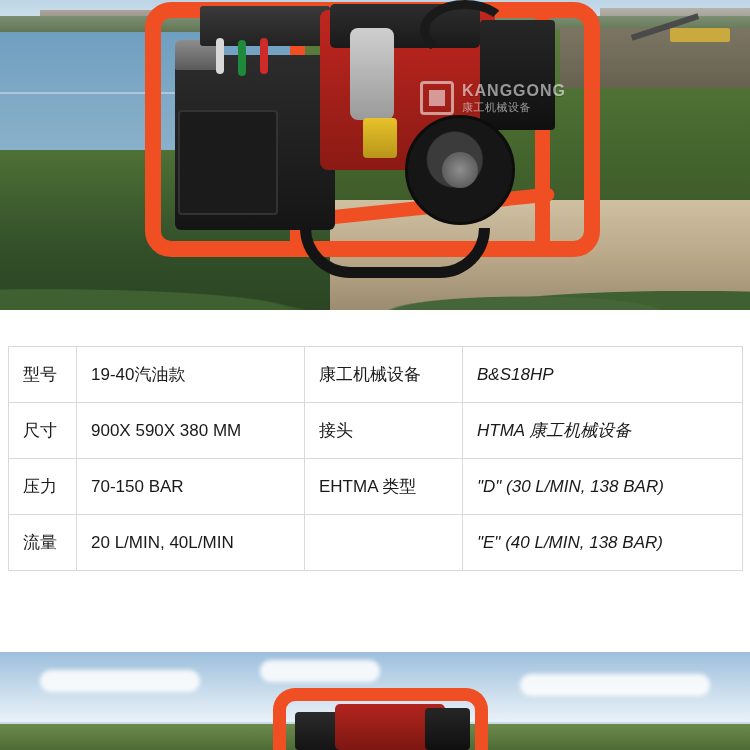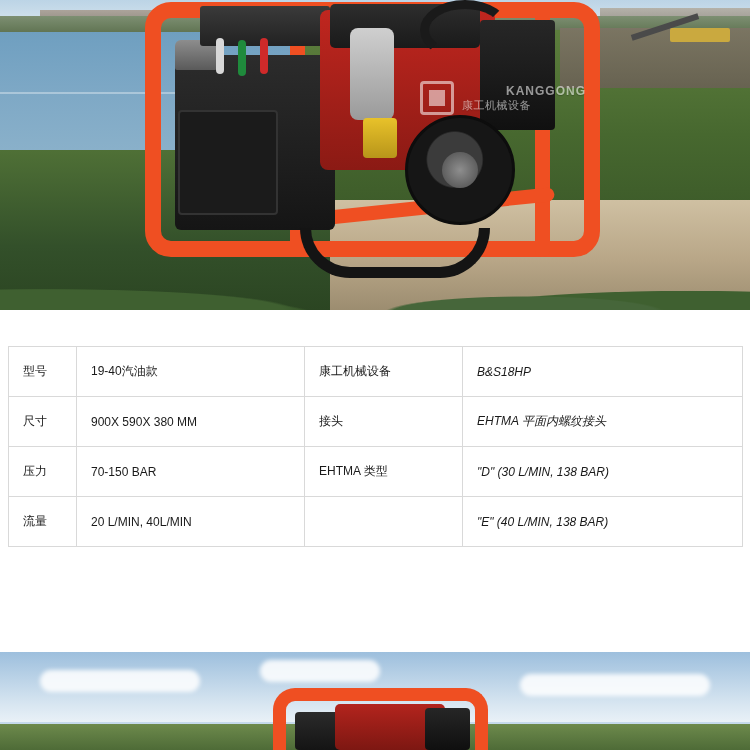--- a/index.html
+++ b/index.html
@@ -283,39 +283,39 @@
     width: 16px; height: 16px;
     background: #ffffff;
   }
   .wm-text {
     color: #ffffff;
     font-size: 11px;
     line-height: 1.25;
     letter-spacing: .5px;
     text-shadow: 0 1px 1px rgba(0,0,0,.4);
   }
-  .wm-text b { font-size: 12px; letter-spacing: 1px; display: block; margin-left: 44px; }
+  .wm-text b { font-size: 16px; letter-spacing: 1px; display: block; }
 
   
   .table-wrap {
     position: absolute;
     left: 0; top: 310px;
     width: 750px;
     padding: 36px 8px 0 8px;
   }
   table.spec {
     width: 734px;
     border-collapse: collapse;
     table-layout: fixed;
   }
   table.spec td {
     border: 1px solid #d9d9d9;
     height: 48px;
     padding: 16px 14px;
-    font-size: 12px;
+    font-size: 17px;
     color: #1a1a1a;
     white-space: nowrap;
     overflow: hidden;
     text-overflow: ellipsis;
     vertical-align: middle;
   }
   td.k1 { width: 68px; }
   td.v1 { width: 228px; }
   td.k2 { width: 158px; }
   td.v2 { width: 280px; font-style: italic; }
@@ -442,21 +442,21 @@
         <tr>
           <td class="k1">型号</td>
           <td class="v1">19-40汽油款</td>
           <td class="k2">康工机械设备</td>
           <td class="v2">B&amp;S18HP</td>
         </tr>
         <tr>
           <td class="k1">尺寸</td>
           <td class="v1">900X 590X 380 MM</td>
           <td class="k2">接头</td>
-          <td class="v2">EHTMA 平面内螺纹接头</td>
+          <td class="v2">HTMA 康工机械设备</td>
         </tr>
         <tr>
           <td class="k1">压力</td>
           <td class="v1">70-150 BAR</td>
           <td class="k2">EHTMA 类型</td>
           <td class="v2">"D" (30 L/MIN, 138 BAR)</td>
         </tr>
         <tr>
           <td class="k1">流量</td>
           <td class="v1">20 L/MIN, 40L/MIN</td>

